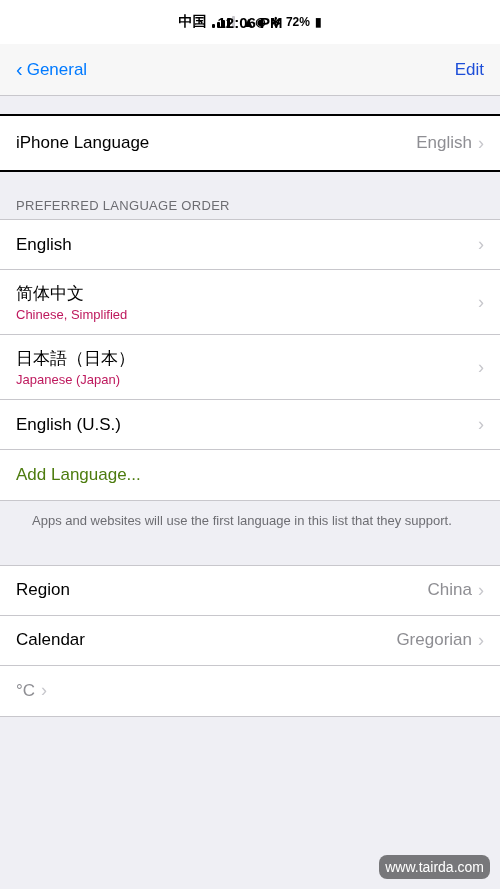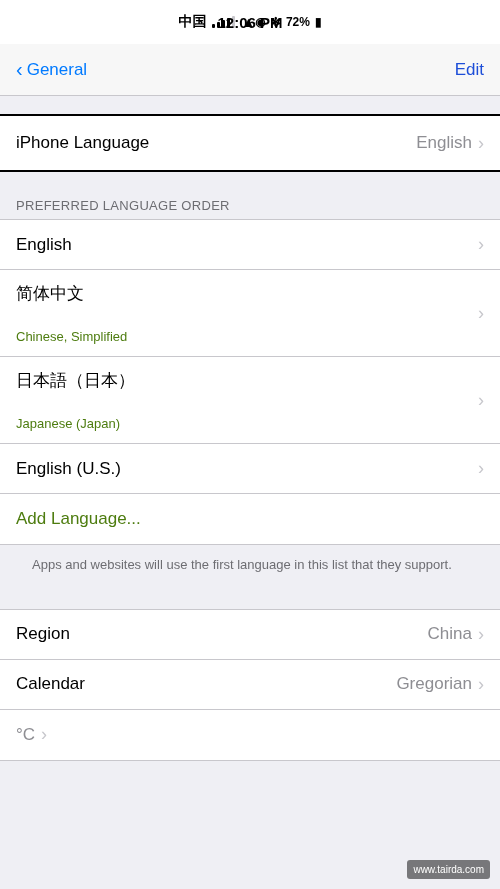--- a/index.html
+++ b/index.html
@@ -136,22 +136,21 @@
       gap: 2px;
     }
 
     .list-item-title {
       font-size: 17px;
       color: #000;
     }
 
     .list-item-subtitle {
       font-size: 13px;
-      color: #4d7c0f;
-      margin-top: 22px;
+      color: #be185d;
     }
 
     .list-item-right {
       display: flex;
       align-items: center;
       gap: 6px;
       color: #8e8e93;
       font-size: 17px;
     }
 
@@ -173,23 +172,23 @@
       line-height: 1.5;
     }
 
     
     .watermark {
       position: fixed;
       bottom: 10px;
       right: 10px;
       background: rgba(0,0,0,0.5);
       color: #fff;
-      font-size: 10px;
+      font-size: 14px;
       padding: 4px 6px;
-      border-radius: 3px;
+      border-radius: 8px;
     }
   </style>
 </head>
 <body>
 
 <div class="status-bar">
   <div class="status-left">
     <span>中国</span>
     <div class="signal-bars">
       <div class="signal-bar" style="height:4px"></div>

